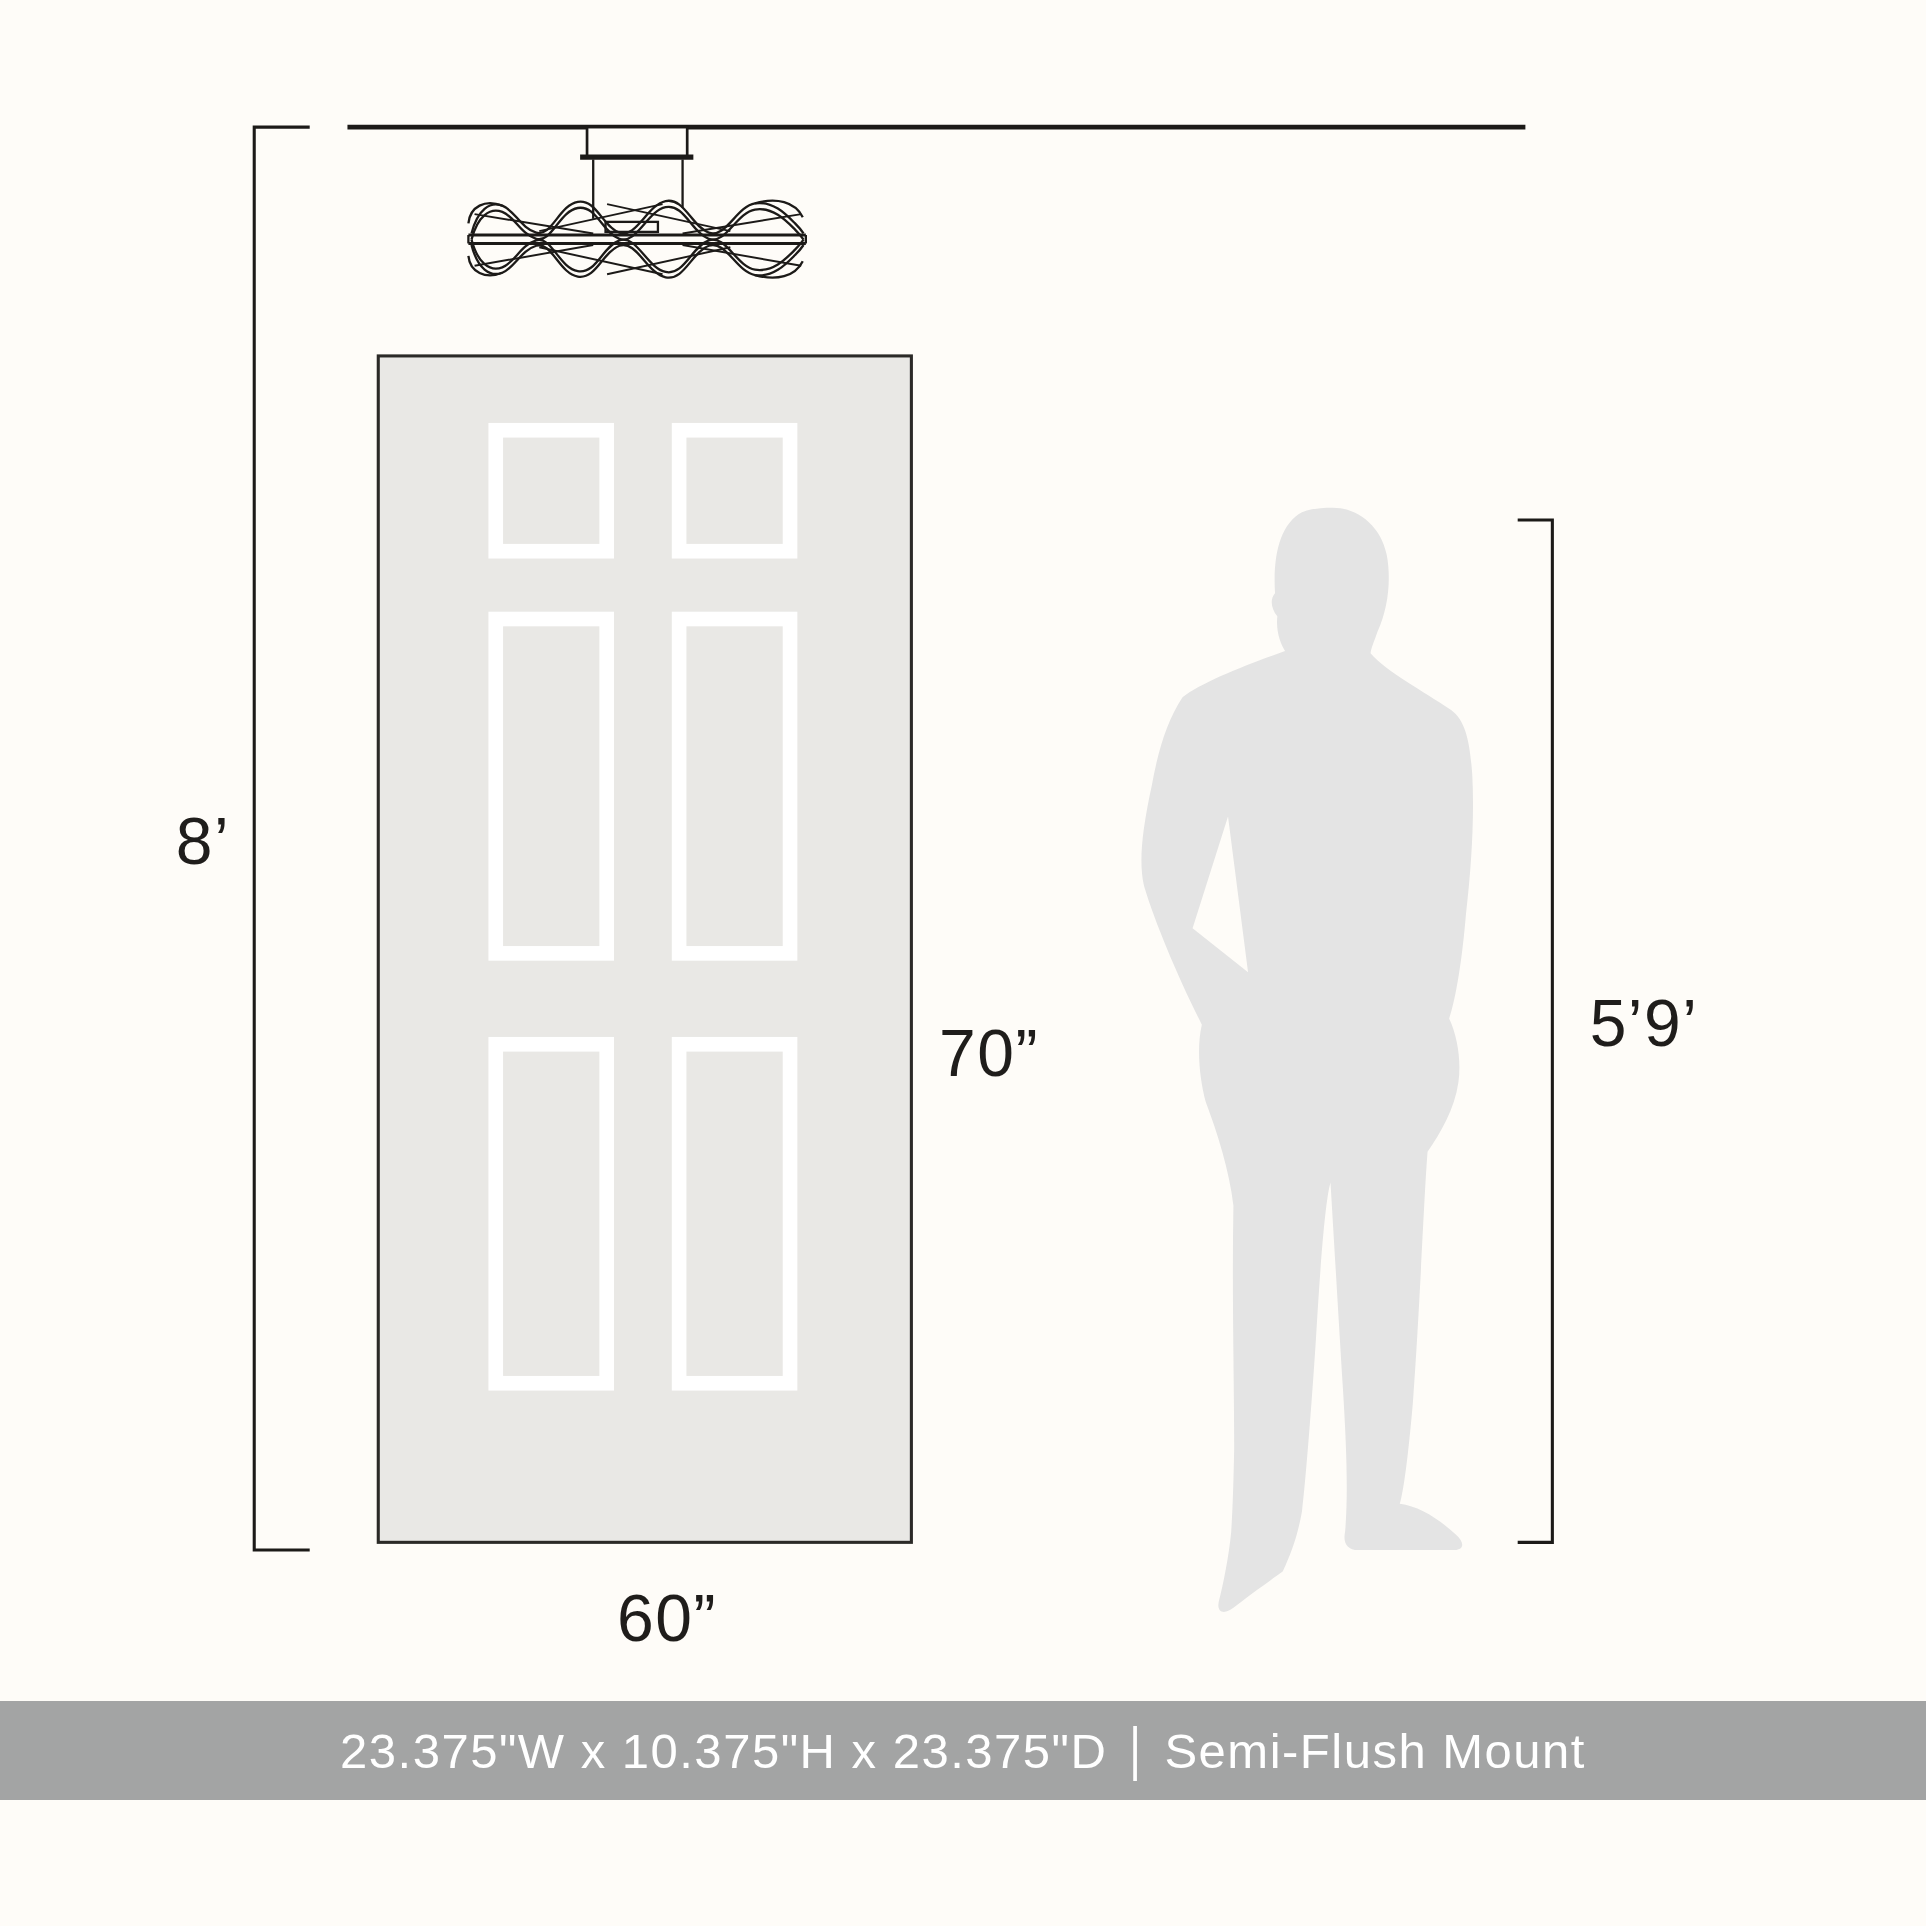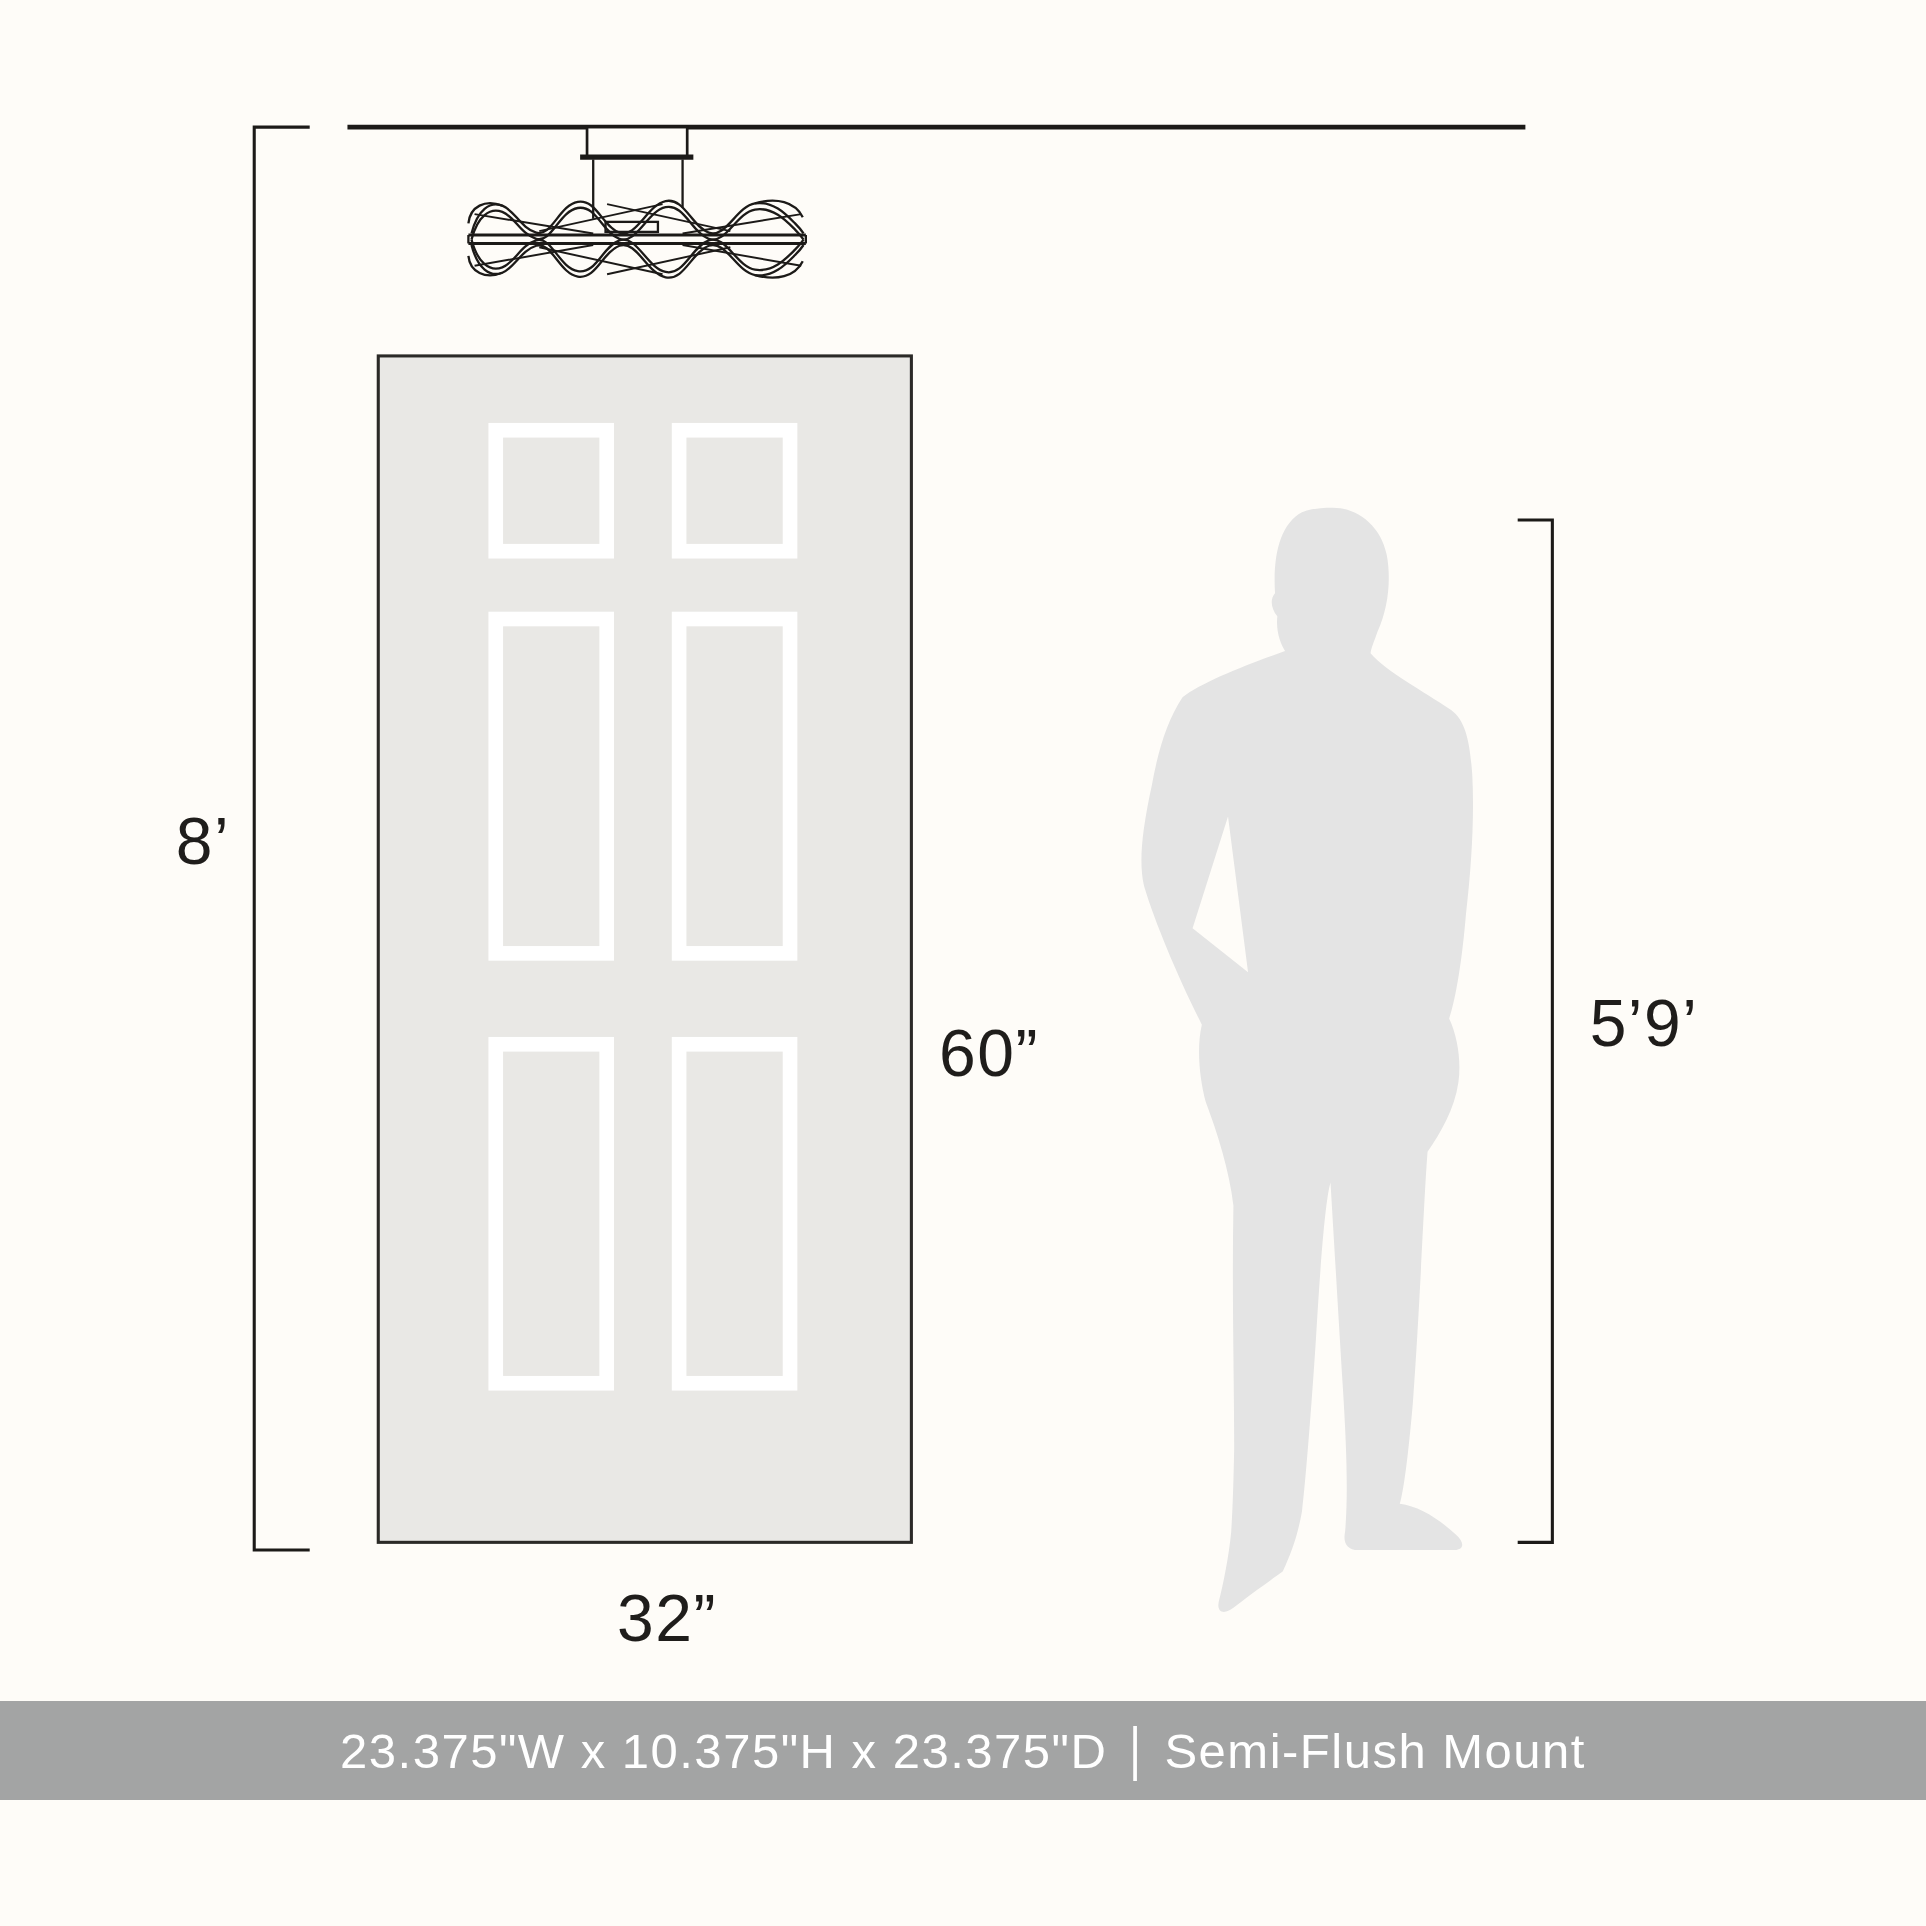--- a/index.html
+++ b/index.html
@@ -165,23 +165,23 @@
       C1662,835 1656,820 1658,800
       C1650,790 1648,778 1655,770
       C1652,720 1662,680 1690,665
       C1702,660 1716,659 1730,659
       Z
       M1594,1060 L1548,1205 L1620,1262 Z"></path>
   </svg>
 
   <div class="dim-label" style="left:203px; top:841px;">8’</div>
 
-  <div class="dim-label" style="left:989px; top:1053px;">60”</div>
+  <div class="dim-label" style="left:989px; top:1053px;">70”</div>
 
-  <div class="dim-label" style="left:667px; top:1618px;">32”</div>
+  <div class="dim-label" style="left:667px; top:1618px;">60”</div>
 
   <div class="dim-label" style="left:1627px; top:1023px;margin-left:17px;">5’9’</div>
 
   <div class="banner">
     <span>23.375"W x 10.375"H x 23.375"D</span>
     <span class="sep">|</span>
     <span>Semi-Flush Mount</span>
   </div>
 
 </div>

